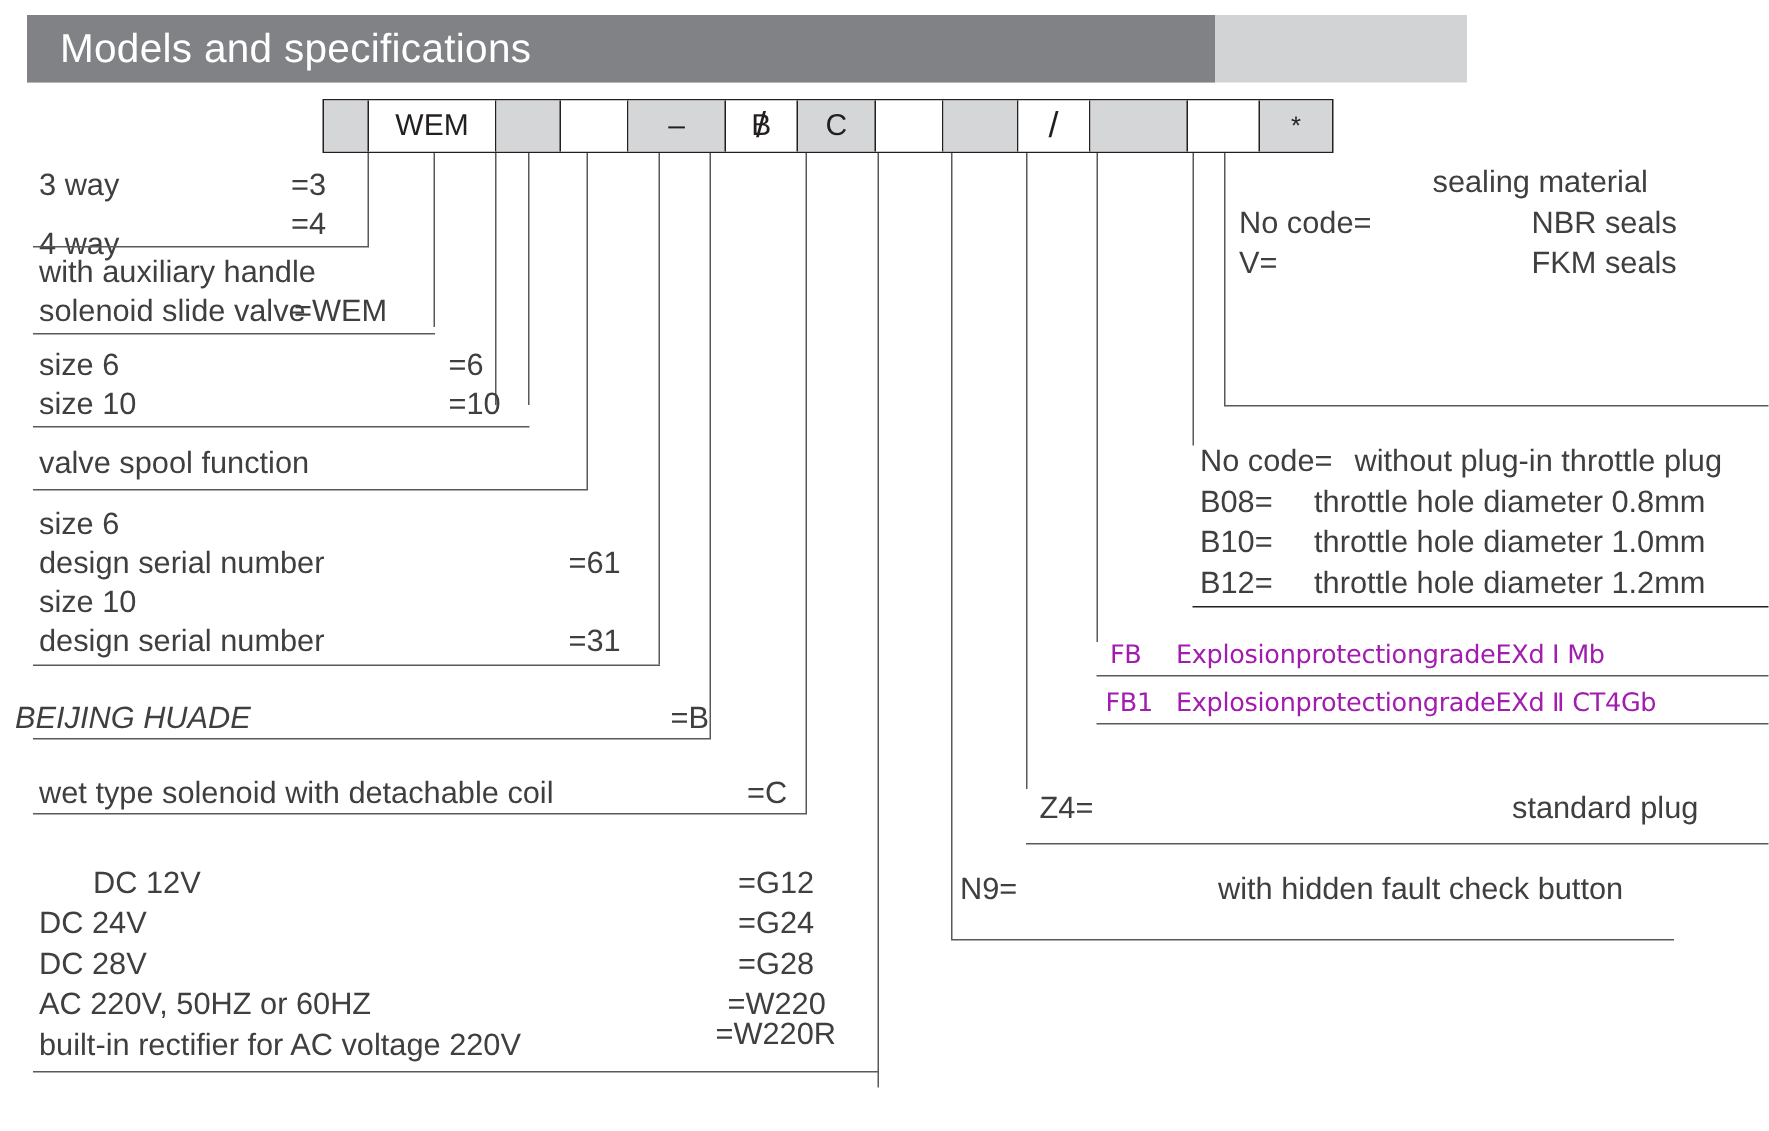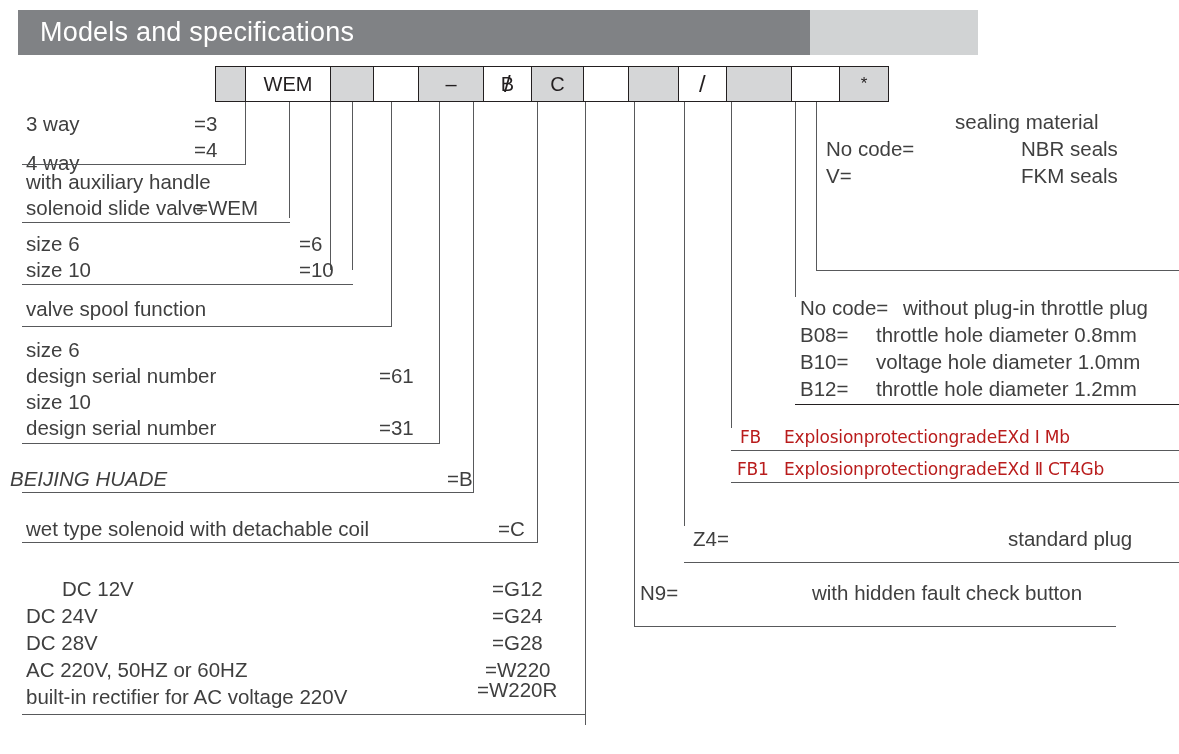--- a/index.html
+++ b/index.html
@@ -31,21 +31,21 @@
   .cell:last-child{border-right:none;}
   .cell.g{background:#d5d6d7;}
   .cell.w{background:#ffffff;}
 
   
   .vl{position:absolute;width:1px;background:#58595b;}
   .hl{position:absolute;height:1px;background:#58595b;}
   .hl2{position:absolute;height:1px;background:#231f20;}
   .lbl{position:absolute;font-size:20.5px;color:#3f3f3f;white-space:nowrap;}
   .code{position:absolute;font-size:20.5px;color:#3f3f3f;white-space:nowrap;}
-  .exp{position:absolute;font-size:17px;color:#b91c1c;white-space:nowrap;
+  .exp{position:absolute;font-size:17px;color:#a21caf;white-space:nowrap;
        font-family:"DejaVu Sans", sans-serif;letter-spacing:-0.2px;}
 </style>
 </head>
 <body>
 
 <div class="root">
 
   <div class="hdr-light"></div>
   <div class="hdr-dark"></div>
   <div class="hdr-title">Models and specifications</div>
@@ -137,21 +137,21 @@
   <div class="lbl" style="left:1021px;top:137px;">NBR seals</div>
   <div class="code" style="left:826px;top:164px;">V=</div>
   <div class="lbl" style="left:1021px;top:164px;">FKM seals</div>
   <div class="hl" style="left:816px;top:270px;width:363px;"></div>
 
   <div class="code" style="left:800px;top:296px;">No code=</div>
   <div class="lbl" style="left:903px;top:296px;">without plug-in throttle plug</div>
   <div class="code" style="left:800px;top:323px;">B08=</div>
   <div class="lbl" style="left:876px;top:323px;">throttle hole diameter 0.8mm</div>
   <div class="code" style="left:800px;top:350px;">B10=</div>
-  <div class="lbl" style="left:876px;top:350px;">voltage hole diameter 1.0mm</div>
+  <div class="lbl" style="left:876px;top:350px;">throttle hole diameter 1.0mm</div>
   <div class="code" style="left:800px;top:377px;">B12=</div>
   <div class="lbl" style="left:876px;top:377px;">throttle hole diameter 1.2mm</div>
   <div class="hl2" style="left:795px;top:404px;width:384px;"></div>
 
   <div class="exp" style="left:740px;top:427px;">FB</div>
   <div class="exp" style="left:784px;top:427px;">ExplosionprotectiongradeEXd Ⅰ Mb</div>
   <div class="hl" style="left:731px;top:450px;width:448px;"></div>
   <div class="exp" style="left:737px;top:459px;">FB1</div>
   <div class="exp" style="left:784px;top:459px;">ExplosionprotectiongradeEXd Ⅱ CT4Gb</div>
   <div class="hl" style="left:731px;top:482px;width:448px;"></div>

